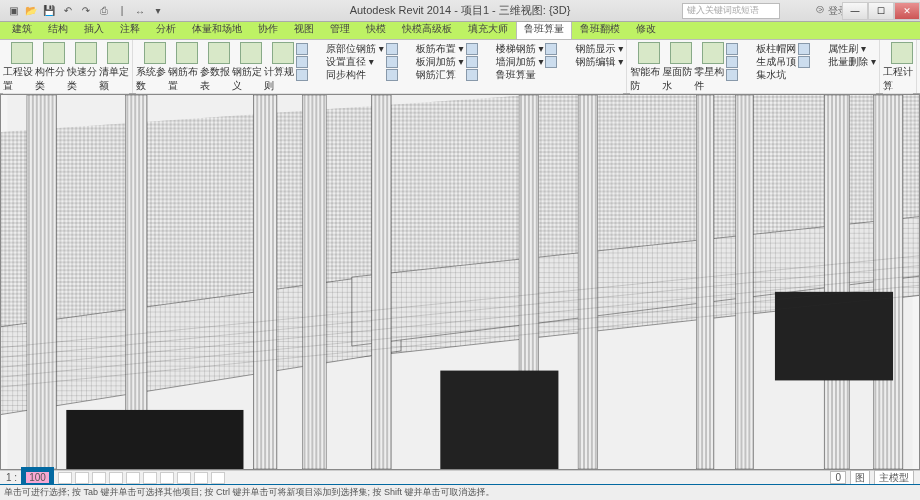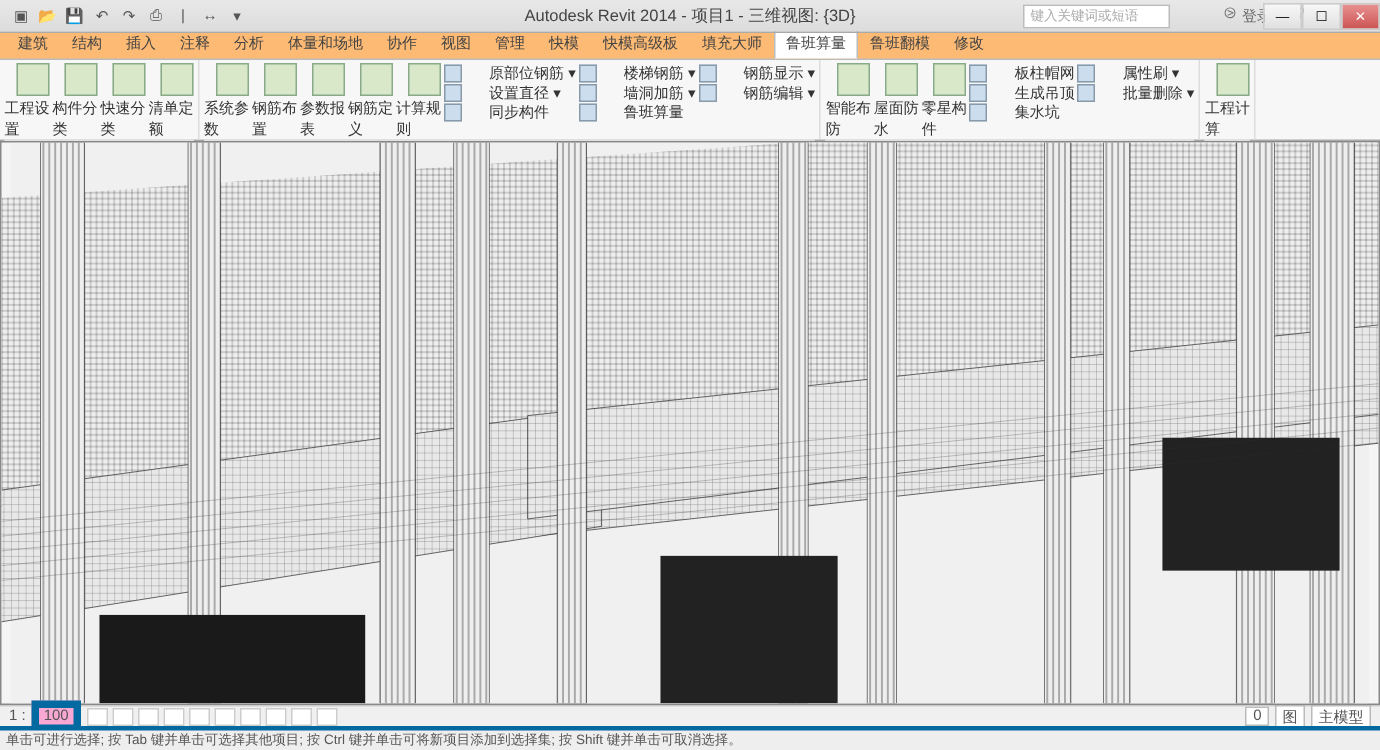--- a/index.html
+++ b/index.html
@@ -8,21 +8,21 @@
 .titlebar { height: 22px; background: linear-gradient(#e8e8e8,#dcdcdc); display: flex; align-items: center; border-bottom: 1px solid #aaa; position: relative; }
 .titlebar .qat { display: flex; gap: 2px; padding-left: 6px; align-items: center; }
 .titlebar .qat span { width: 16px; height: 16px; display: inline-flex; align-items: center; justify-content: center; color: #555; }
 .titlebar .title { position: absolute; left: 50%; transform: translateX(-50%); color: #444; font-size: 11px; }
 .titlebar .search { position: absolute; right: 140px; width: 98px; height: 16px; background: #fff; border: 1px solid #bbb; font-size: 9px; color: #aaa; padding: 0 4px; display: flex; align-items: center; }
 .titlebar .right-icons { position: absolute; right: 50px; display: flex; gap: 4px; color: #666; }
 .titlebar .win-btns { position: absolute; right: 0; display: flex; }
 .titlebar .win-btns span { width: 26px; height: 18px; border: 1px solid #ccc; background: linear-gradient(#f7f7f7,#e0e0e0); display: flex; align-items: center; justify-content: center; font-size: 9px; }
 .titlebar .win-btns .close { background: linear-gradient(#e89090,#cc5555); color: #fff; }
 
-.tabs { height: 18px; background: #fdba74; border-bottom: 1px solid #bbb; display: flex; align-items: flex-end; padding-left: 4px; gap: 0; }
+.tabs { height: 18px; background: #bef264; border-bottom: 1px solid #bbb; display: flex; align-items: flex-end; padding-left: 4px; gap: 0; }
 .tabs span { padding: 3px 7px; color: #444; border: 1px solid transparent; border-bottom: none; cursor: pointer; }
 .tabs span.active { background: #fff; border-color: #bbb; border-radius: 3px 3px 0 0; }
 
 .ribbon { height: 54px; background: #f7f7f7; border-bottom: 1px solid #aaa; display: flex; }
 .panel { border-right: 1px solid #ddd; display: flex; flex-direction: column; padding: 2px 3px 0; }
 .panel .body { flex: 1; display: flex; gap: 2px; align-items: flex-start; }
 .panel .label { height: 12px; text-align: center; color: #666; font-size: 9px; background: #efefef; border-top: 1px solid #e0e0e0; }
 .btn-lg { width: 30px; display: flex; flex-direction: column; align-items: flex-end; gap: 1px; color: #333; }
 .btn-lg .ico { width: 22px; height: 22px; background: #d8e8c8; border: 1px solid #8a8; }
 .btn-sm { display: flex; align-items: center; gap: 18px; color: #333; height: 13px; white-space: nowrap; }
@@ -32,21 +32,21 @@
 .viewport { position: absolute; top: 94px; left: 0; right: 0; bottom: 30px; background: #f5f5f5; overflow: hidden; border: 1px solid #888; }
 .viewport svg { width: 100%; height: 100%; }
 
 .statusbar { position: absolute; bottom: 16px; left: 0; right: 0; height: 14px; background: #f0f0f0; border-top: 1px solid #ccc; display: flex; align-items: center; padding: 0 6px; gap: 4px; color: #555; font-size: 9px; }
 .statusbar .scale { border: 5px solid #0369a1; padding: 0 3px; background: #f9a8d4; }
 .statusbar .mid-icons { display: flex; gap: 3px; }
 .statusbar .mid-icons span { width: 14px; height: 12px; border: 1px solid #ccc; background: #fff; }
 .statusbar .spacer { flex: 1; }
 .statusbar .rsel { border: 1px solid #bbb; padding: 0 4px; background: #fff; }
 
-.hintbar { position: absolute; bottom: 0; left: 0; right: 0; height: 16px; background: #eee; border-top: 3px solid #0369a1; color: #555; font-size: 9px; display: flex; align-items: center; padding-left: 4px; }
+.hintbar { position: absolute; bottom: 0; left: 0; right: 0; height: 16px; background: #eee; border-top: 1px solid #0369a1; color: #555; font-size: 9px; display: flex; align-items: center; padding-left: 4px; }
 </style>
 </head>
 <body>
 
 <div class="titlebar">
   <div class="qat">
     <span>▣</span>
     <span>📂</span>
     <span>💾</span>
     <span>↶</span>
@@ -138,20 +138,34 @@
             <span class="ico"></span>
             <span>原部位钢筋 ▾</span>
           </div>
           <div class="btn-sm">
             <span class="ico"></span>
             <span>设置直径 ▾</span>
           </div>
           <div class="btn-sm">
             <span class="ico"></span>
             <span>同步构件</span>
+          </div>
+        </div>
+        <div class="col">
+          <div class="btn-sm">
+            <span class="ico"></span>
+            <span>板筋布置 ▾</span>
+          </div>
+          <div class="btn-sm">
+            <span class="ico"></span>
+            <span>板洞加筋 ▾</span>
+          </div>
+          <div class="btn-sm">
+            <span class="ico"></span>
+            <span>钢筋汇算</span>
           </div>
         </div>
         <div class="col">
           <div class="btn-sm">
             <span class="ico"></span>
             <span>楼梯钢筋 ▾</span>
           </div>
           <div class="btn-sm">
             <span class="ico"></span>
             <span>墙洞加筋 ▾</span>

